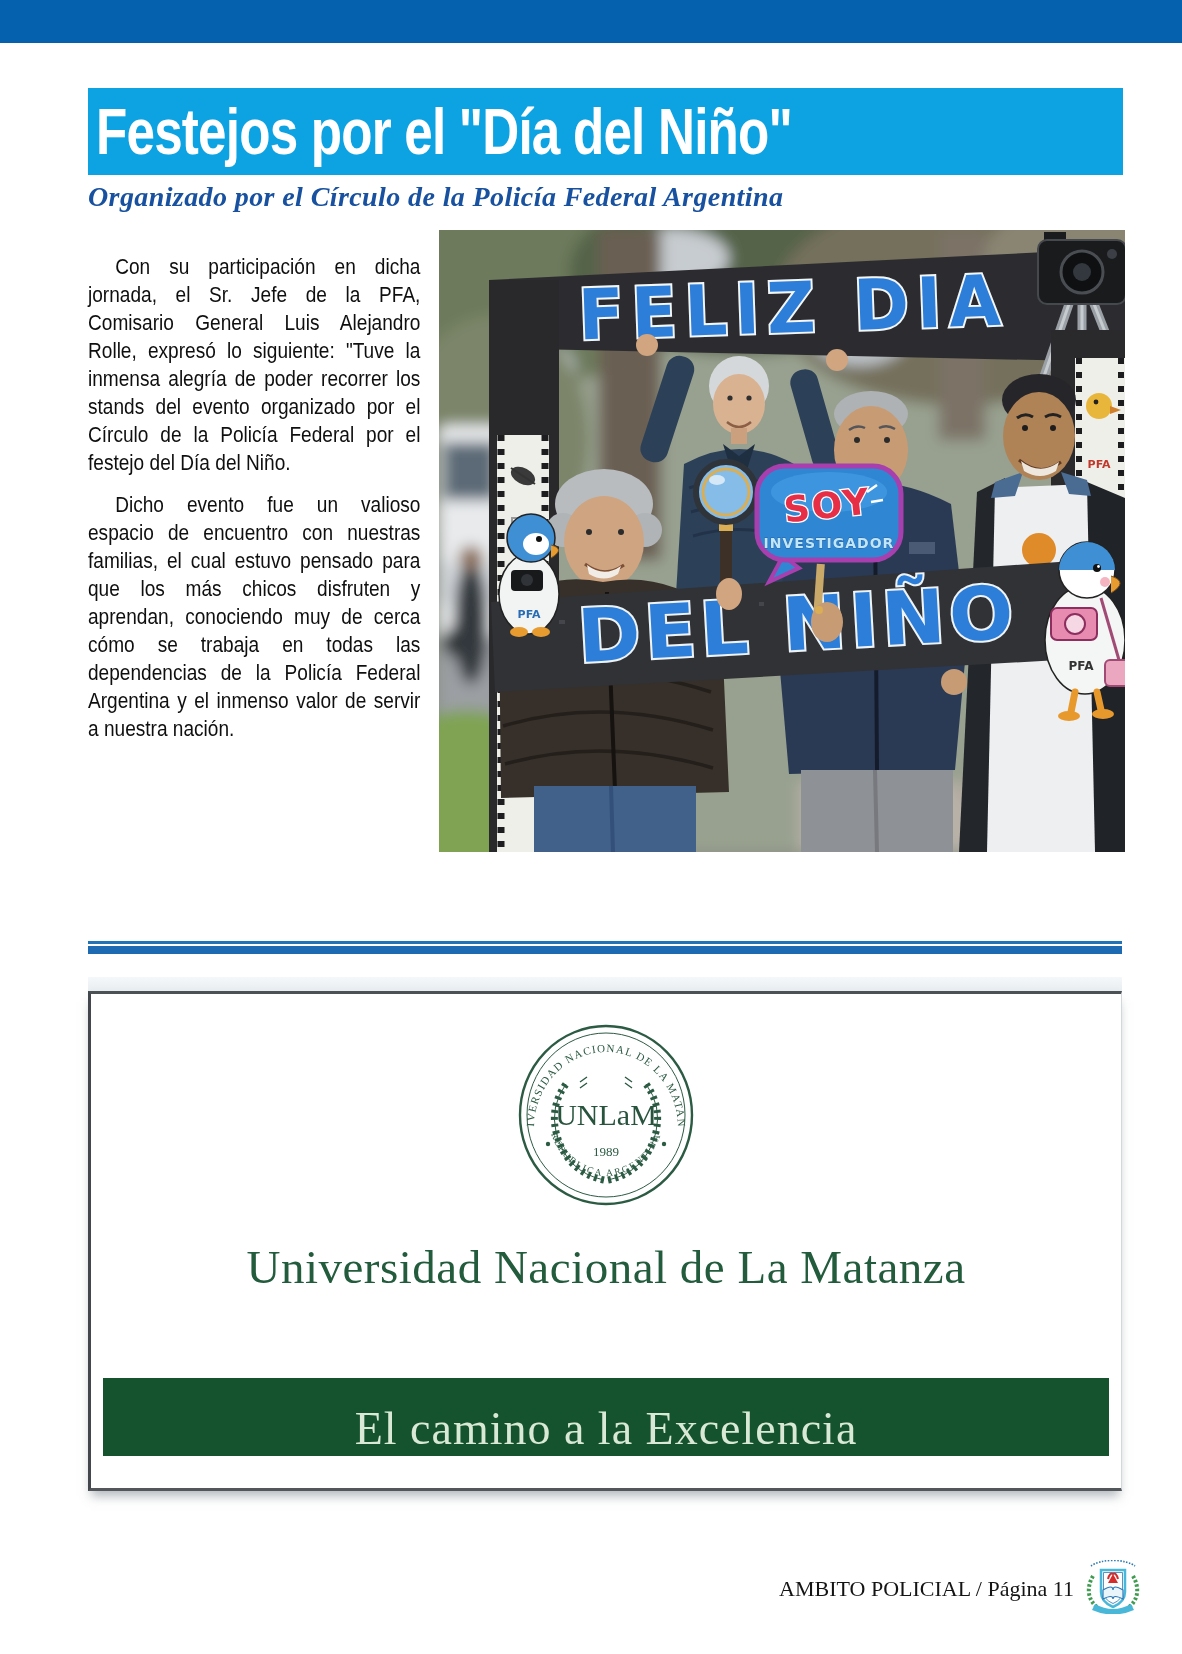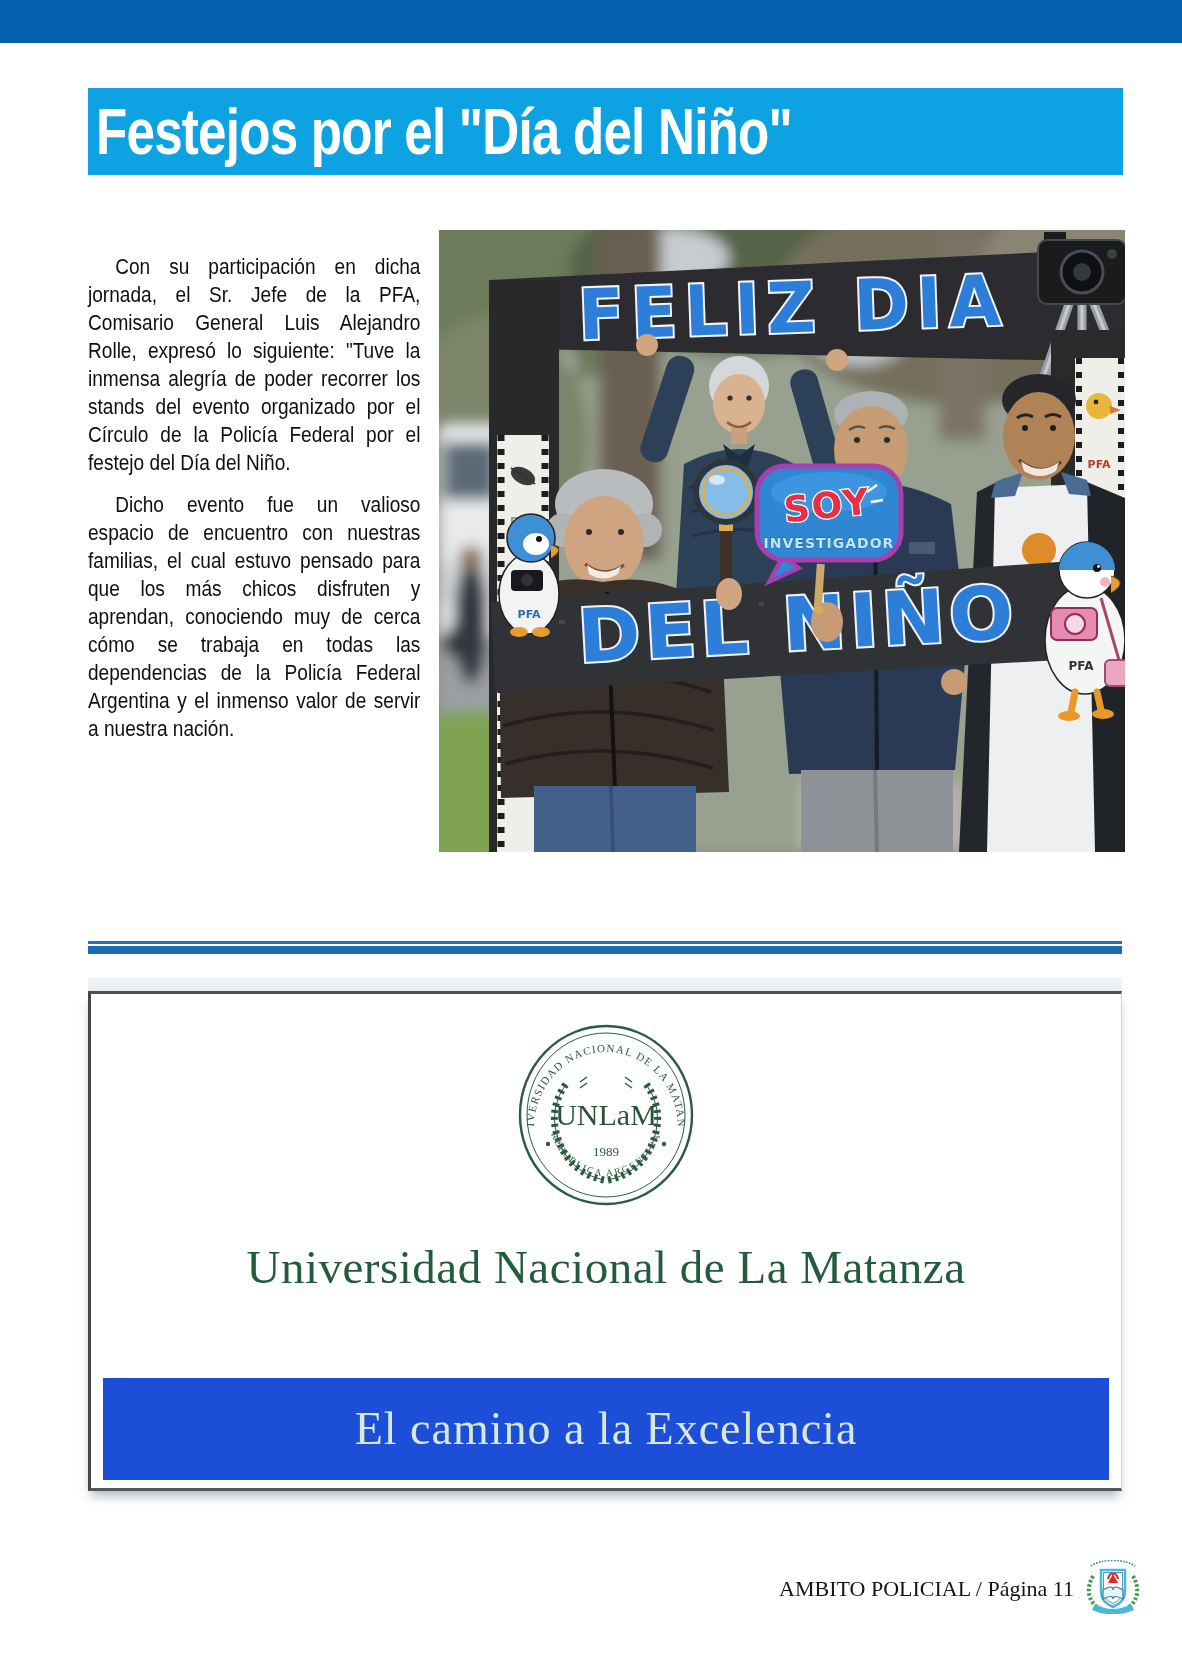--- a/index.html
+++ b/index.html
@@ -29,39 +29,40 @@
   .divider .thick{height:8px;background:#1e6ab2;margin-top:2px;}
 
   .adbox{left:88px;top:977px;width:1034px;}
   .ad-strip{height:14px;background:linear-gradient(#f5f8fa,#e8edf1);}
   .ad-frame{background:#fff;border-top:3px solid #4c5156;border-left:3px solid #42474d;
       border-bottom:3px solid #53575c;border-right:1px solid #d3d8dc;height:494px;
       box-shadow:0 8px 10px -3px rgba(105,115,125,.5);text-align:center;}
   .seal{margin-top:30px;}
   .uni-name{margin-top:30px;font-family:"Liberation Serif",serif;font-size:47px;
       color:#235c3d;letter-spacing:.5px;}
-  .slogan-bar{margin:84px 12px 0 12px;height:102px;background:#1d4ed8;}
+  .slogan-bar{margin:84px 12px 0 12px;height:78px;background:#14532d;}
   .slogan-bar span{font-family:"Liberation Serif",serif;font-size:46px;color:#d9e9d5;
       line-height:102px;letter-spacing:1px;}
 
   .footer-text{right:108px;top:1576px;font-family:"Liberation Serif",serif;
       font-weight:normal;font-size:22px;color:#141414;}
   .footer-logo{left:1083px;top:1560px;}
 </style>
 </head>
 <body>
 
 <div class="page">
 
   <div class="abs topbar"></div>
 
   <div class="abs title-banner">
     <span class="ttl">Festejos por el "Día del Niño"</span>
   </div>
 
+  <div class="abs subtitle">Organizado por el Círculo de la Policía Federal Argentina</div>
 
   <div class="abs article">
     <p>Con su participación en dicha jornada, el Sr. Jefe de la PFA, Comisario General Luis Alejandro Rolle, expresó lo siguiente: "Tuve la inmensa alegría de poder recorrer los stands del evento organizado por el Círculo de la Policía Federal por el festejo del Día del Niño.</p>
     <p>Dicho evento fue un valioso espacio de encuentro con nuestras familias, el cual estuvo pensado para que los más chicos disfruten y aprendan, conociendo muy de cerca cómo se trabaja en todas las dependencias de la Policía Federal Argentina y el inmenso valor de servir a nuestra nación.</p>
   </div>
 
   <div class="abs photo">
     <svg width="686" height="622" viewBox="0 0 686 622" xmlns="http://www.w3.org/2000/svg">
       <defs>
         <filter id="bgblur" x="-20%" y="-20%" width="140%" height="140%">

